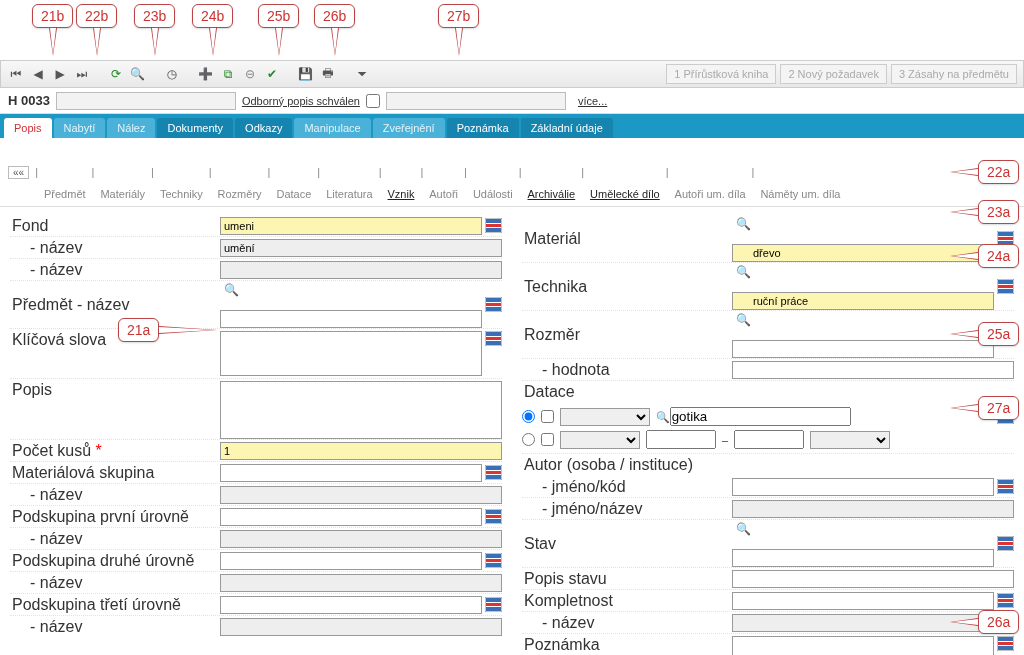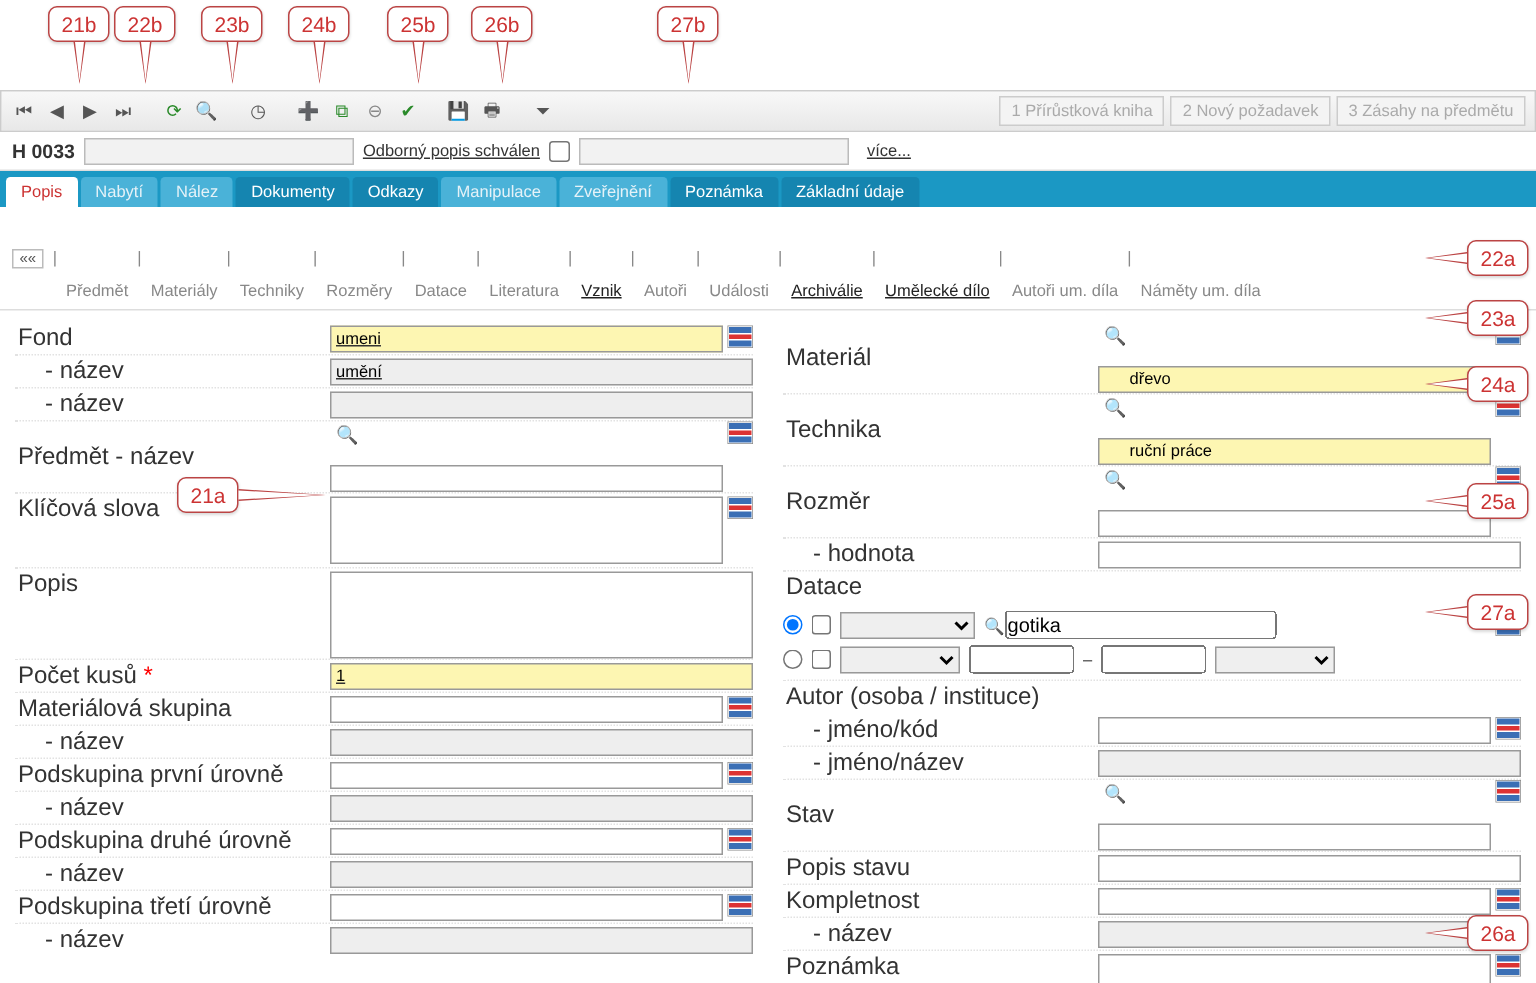--- a/index.html
+++ b/index.html
@@ -39,21 +39,21 @@
 
 .cols { display: flex; }
 .colL, .colR { flex: 1; padding: 8px 10px; }
 .colL { border-right: 0; }
 .row { display: flex; align-items: center; min-height: 22px; border-bottom: 1px dotted #e2e2e2; }
 .row.nb { border-bottom: none; }
 .row.tall { min-height: 50px; align-items: flex-start; padding-top: 2px; }
 .lblc { width: 210px; color: #333; font-size: 16px; padding-left: 2px; }
 .lblc.ind { padding-left: 20px; }
 .lblc .req { color: red; }
-.valc { flex: 1; display: flex; gap: 0; text-decoration: underline; }
+.valc { flex: 1; display: flex; align-items: center; gap: 0; }
 .valc input[type=text] { height: 18px; border: 1px solid #999; width: 100%; padding: 0 3px; font-size: 11px; }
 .valc textarea { border: 1px solid #999; width: 100%; font-size: 11px; resize: none; padding: 2px 3px; }
 .valc .yel { background: #fdf6b2; }
 .valc .gray { background: #eee; }
 .valc .lk { width: 18px; height: 18px; display: inline-flex; align-items: center; justify-content: center; cursor: pointer; font-size: 12px; color: #8a6; }
 .valc .lk.inside { position: absolute; left: 3px; }
 .valc .pos { position: relative; flex: 1; }
 .valc .pos input { padding-left: 20px; margin-top: 29px; }
 .bico { margin-left: 3px; width: 17px; height: 15px; cursor: pointer; flex-shrink: 0; }
 .bico svg { display: block; }

